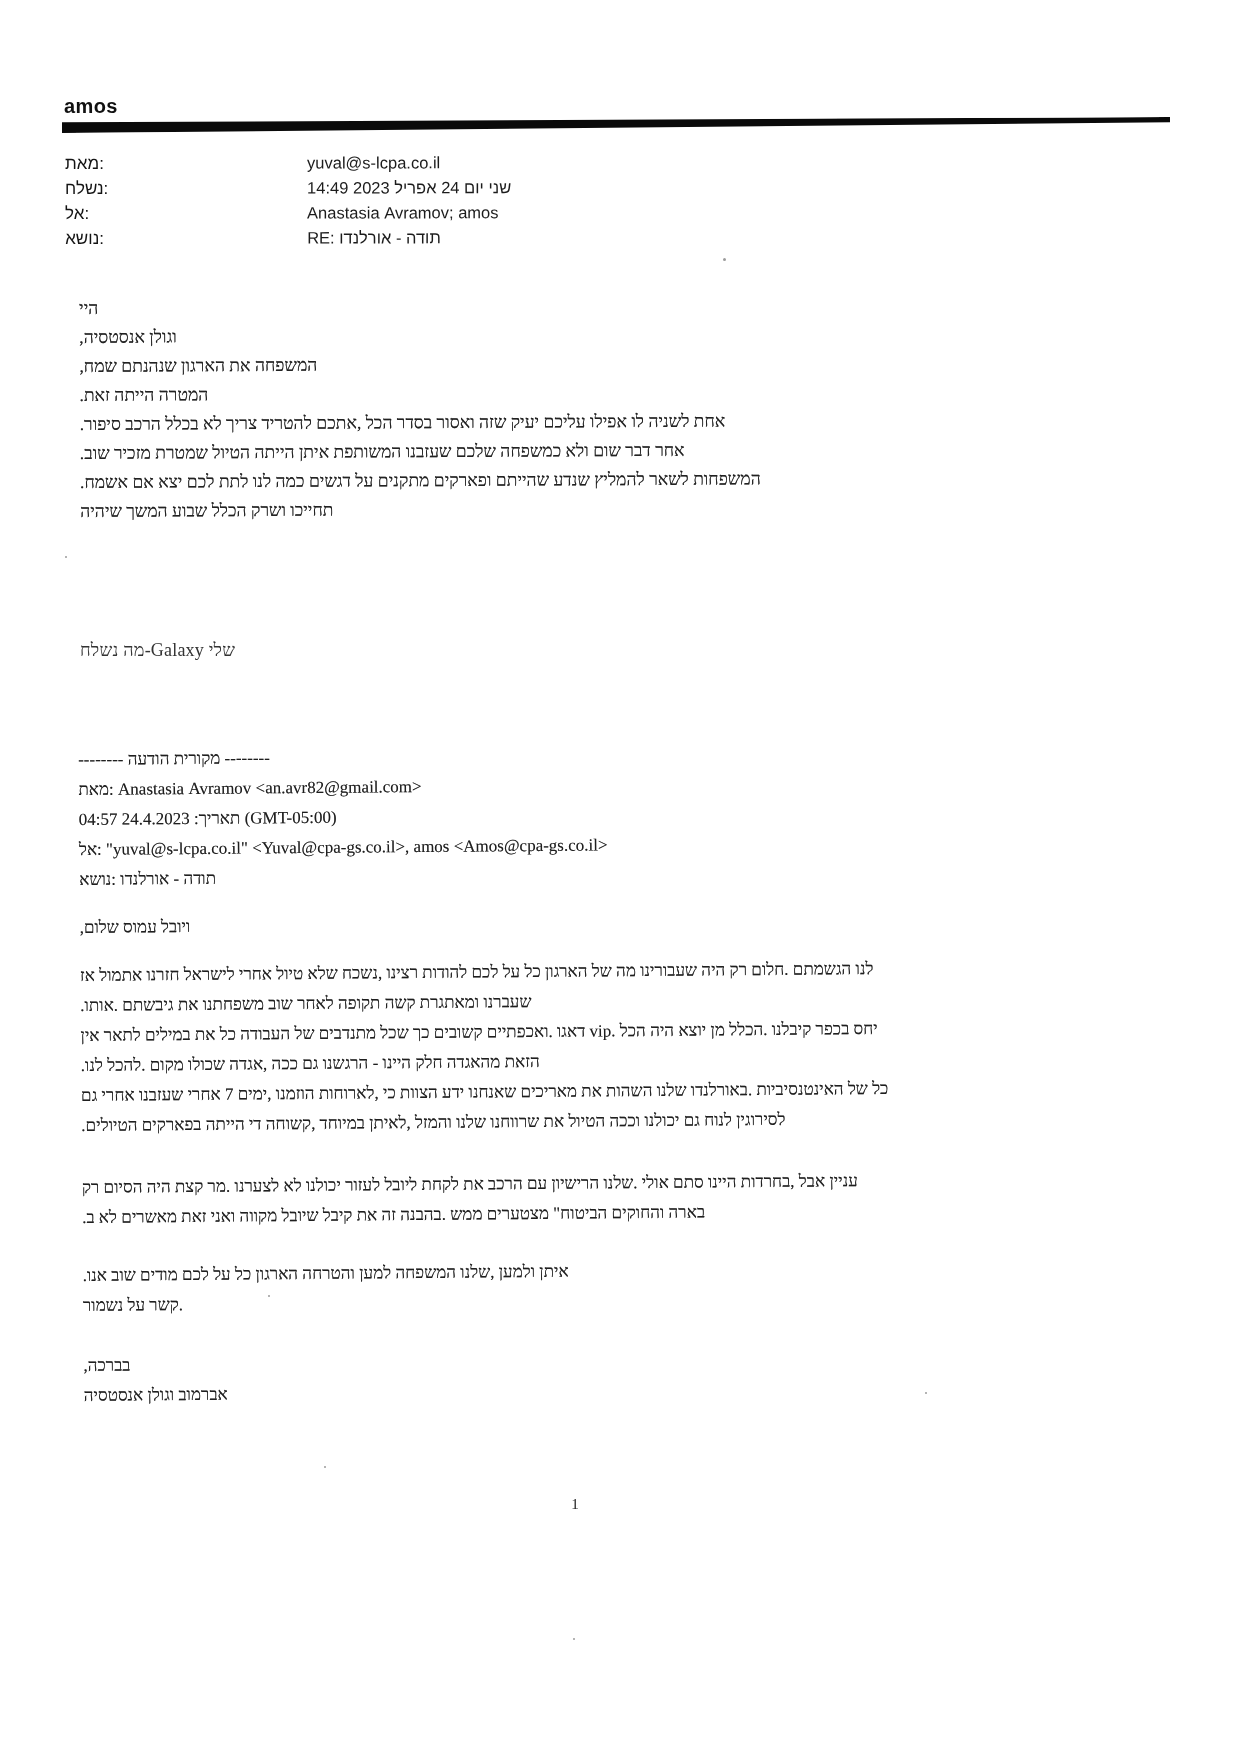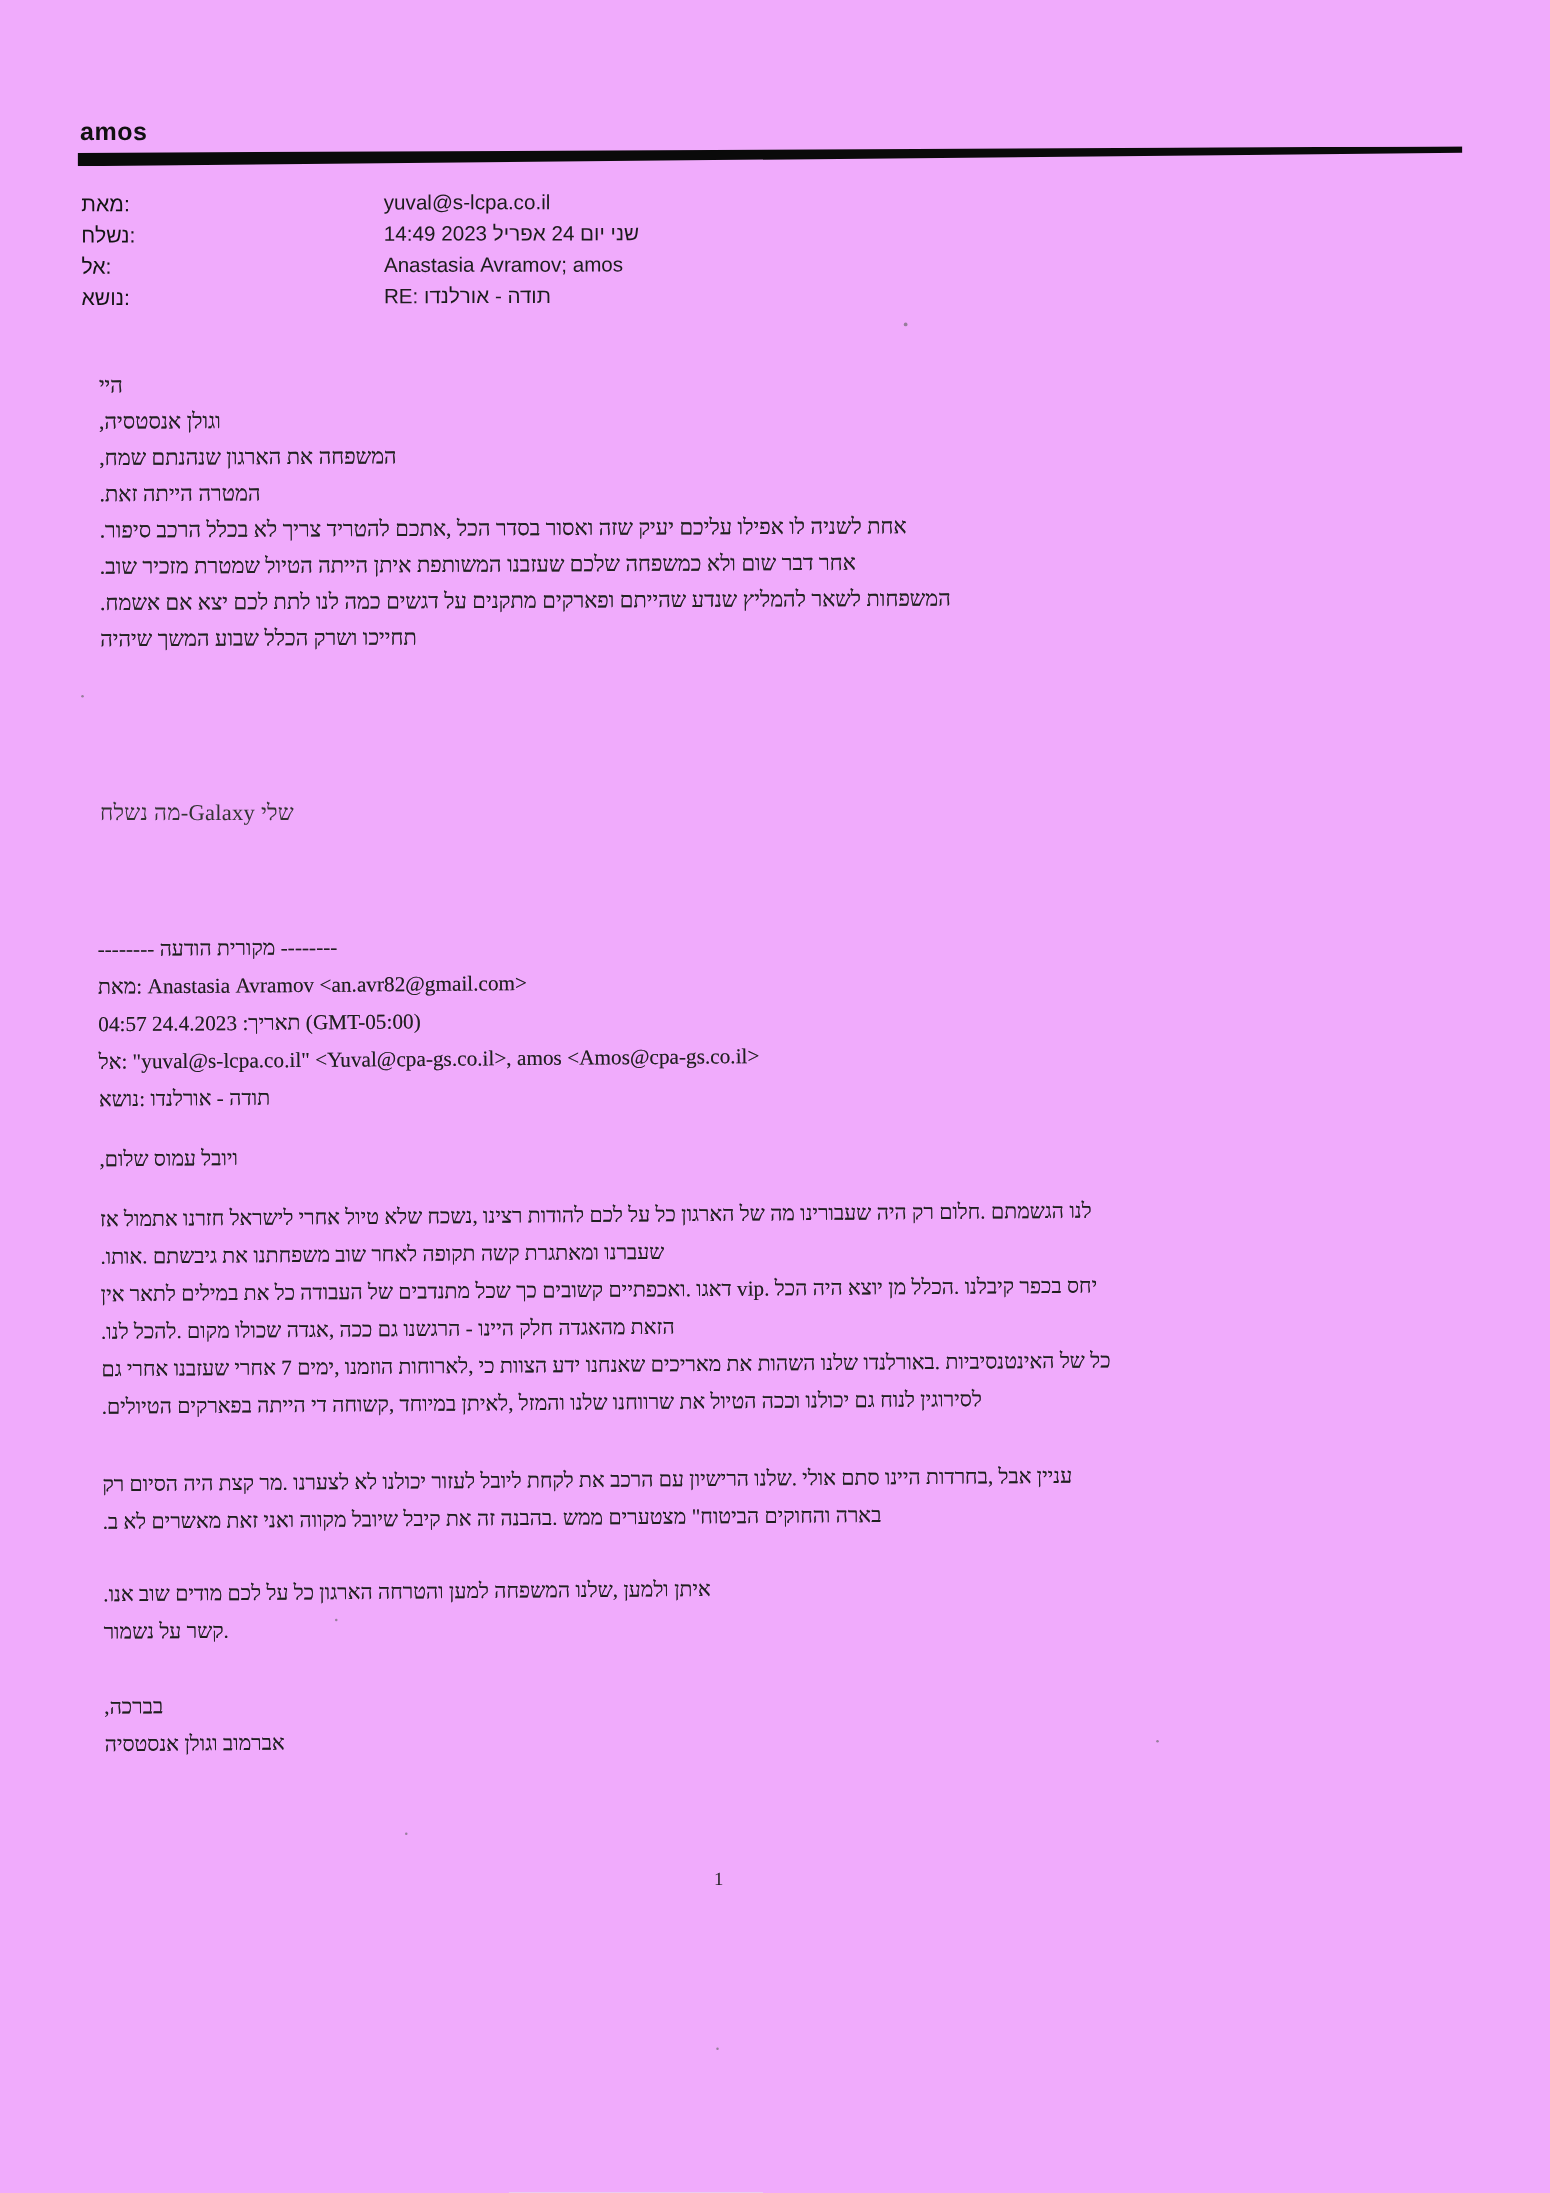--- a/index.html
+++ b/index.html
@@ -1,20 +1,20 @@
 <!DOCTYPE html>
 <html><head>
 <meta charset="utf-8">
 <style>
   html,body{margin:0;padding:0;background:#e8e8e8;}
   .page{
     position:relative;
     width:1240px;height:1754px;
     margin:0 auto;
-    background:#f0abfc;
+    background:#ffffff;
     overflow:hidden;
     direction:ltr;
     color:#1d1d1d;
     font-family:"Liberation Serif","DejaVu Sans",serif;
   }
   .author{
     position:absolute;left:64px;top:95px;
     font-family:"Liberation Sans","DejaVu Sans",sans-serif;
     font-weight:bold;font-size:20px;letter-spacing:.4px;color:#111;
   }

